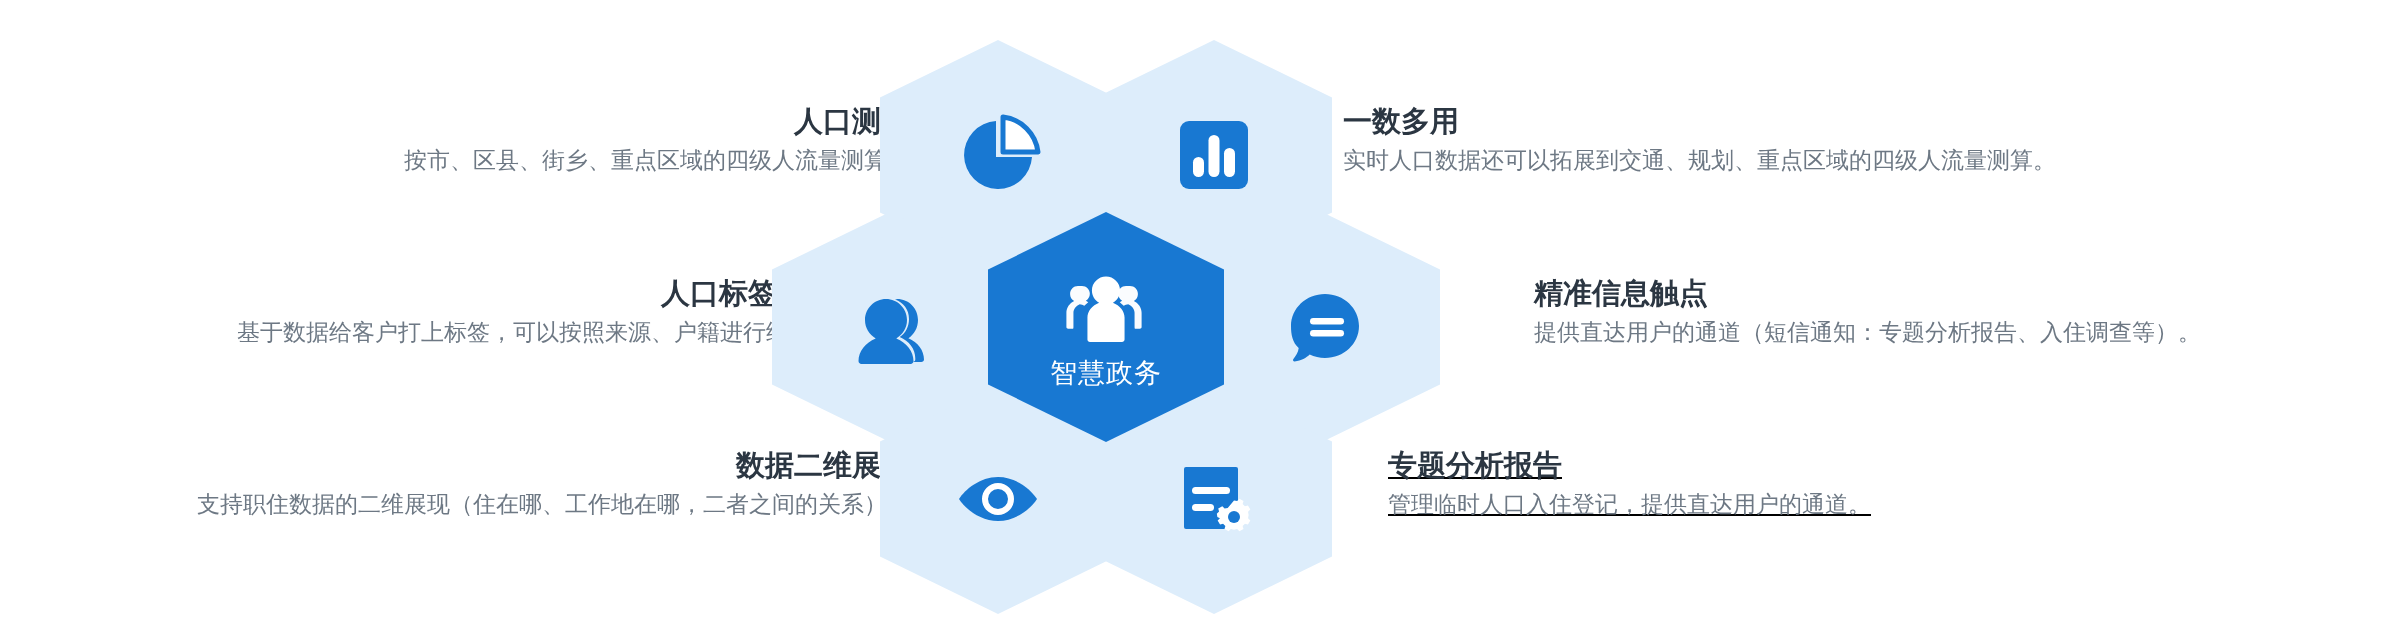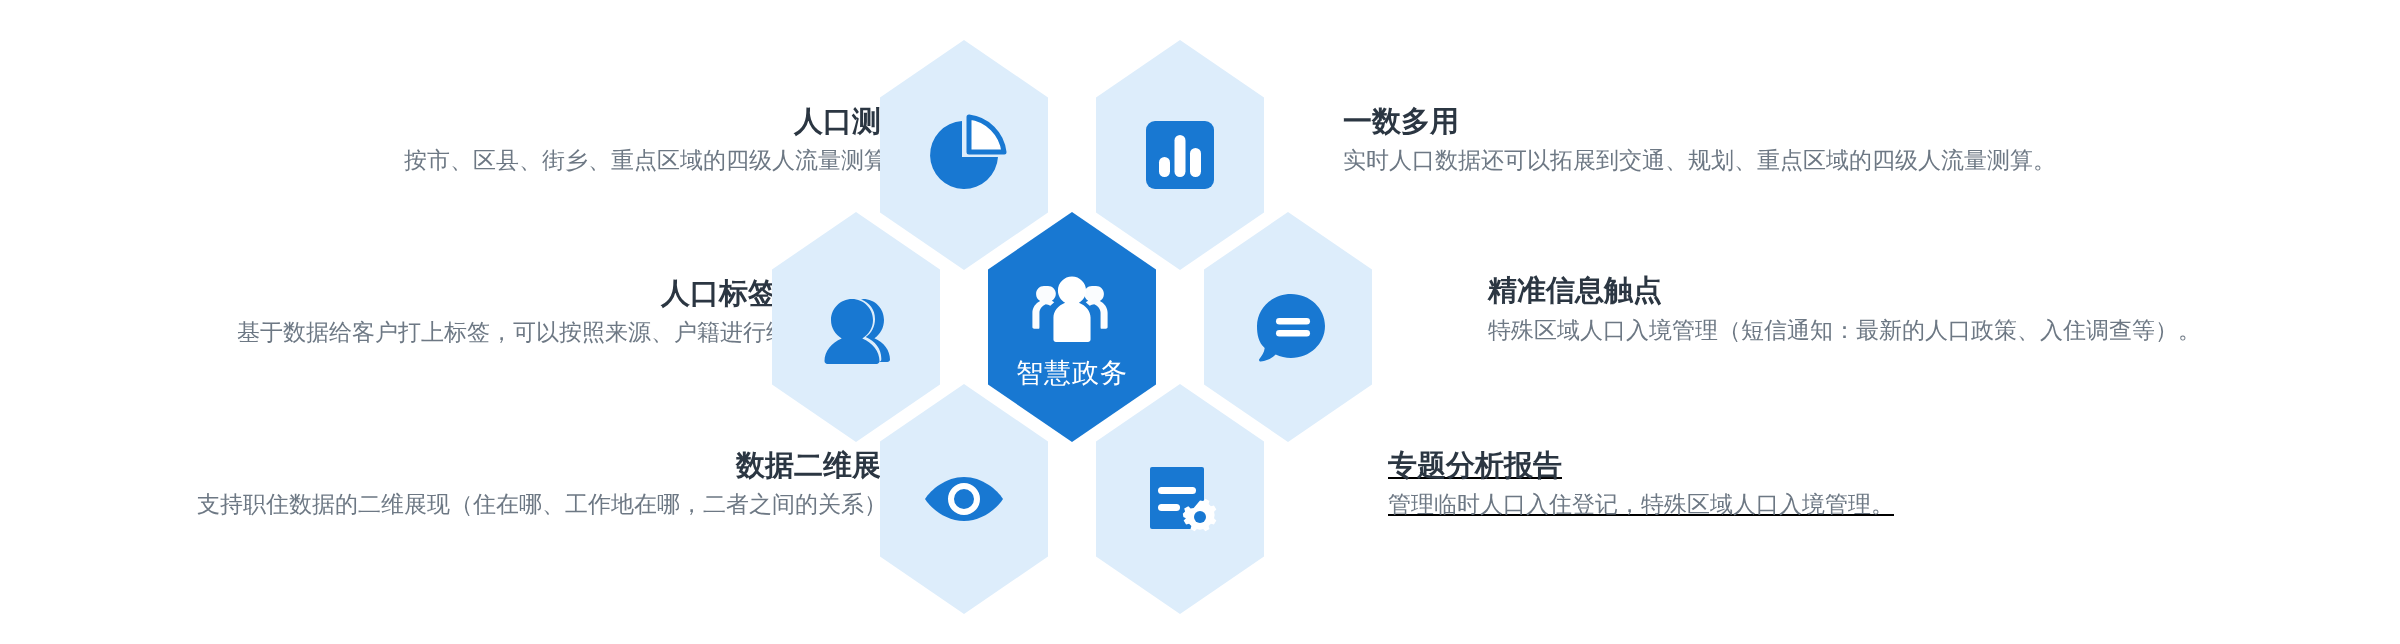--- a/index.html
+++ b/index.html
@@ -25,21 +25,21 @@
   .hex-grid {
     position: absolute;
     left: 880px;
     top: 22px;
     width: 640px;
     height: 600px;
   }
 
   .hex {
     position: absolute;
-    width: 168px;
+    width: 236px;
     height: 230px;
     clip-path: polygon(50% 0%, 100% 25%, 100% 75%, 50% 100%, 0% 75%, 0% 25%);
     background: #ddedfb;
     display: flex;
     align-items: center;
     justify-content: center;
     font-family: Liberation Serif, serif;
   }
 
   .hex.center {
@@ -101,21 +101,21 @@
   .txt.right  { text-align: left; }
   .txt.left   { text-align: right; }
 
   
   .tx-1 { right: 1490px; top: 103px; }
   .tx-2 { right: 1565px; top: 275px; }
   .tx-3 { right: 1490px; top: 447px; }
 
   
   .tx-4 { left: 1310px; top: 103px; margin-left: 33px; }
-  .tx-5 { left: 1488px; top: 275px; font-family: Liberation Mono, monospace; }
+  .tx-5 { left: 1534px; top: 275px; }
   .tx-6 { left: 1388px; top: 447px; text-decoration: underline; }
 </style>
 </head>
 <body>
 
 <div class="stage">
 
   <div class="txt left tx-1">
     <p class="t-title">人口测算</p>
     <p class="t-desc">按市、区县、街乡、重点区域的四级人流量测算。</p>
@@ -131,26 +131,26 @@
     <p class="t-desc">支持职住数据的二维展现（住在哪、工作地在哪，二者之间的关系）。</p>
   </div>
 
   <div class="txt right tx-4">
     <p class="t-title">一数多用</p>
     <p class="t-desc">实时人口数据还可以拓展到交通、规划、重点区域的四级人流量测算。</p>
   </div>
 
   <div class="txt right tx-5">
     <p class="t-title">精准信息触点</p>
-    <p class="t-desc">特殊区域人口入境管理（短信通知：最新的人口政策、入住调查等）。</p>
+    <p class="t-desc">提供直达用户的通道（短信通知：专题分析报告、入住调查等）。</p>
   </div>
 
   <div class="txt right tx-6">
     <p class="t-title">专题分析报告</p>
-    <p class="t-desc">管理临时人口入住登记，特殊区域人口入境管理。</p>
+    <p class="t-desc">管理临时人口入住登记，提供直达用户的通道。</p>
   </div>
 
   <div class="hex-grid">
 
     <div class="hex hex-tl">
       <svg class="hex-icon" viewBox="0 0 100 100">
         <path d="M48 16 A34 34 0 1 0 84 52 L48 52 Z" fill="#1878d2"></path>
         <path d="M55 12 A40 40 0 0 1 90 47 L55 47 Z" fill="#ffffff" stroke="#1878d2" stroke-width="5" stroke-linejoin="round"></path>
       </svg>
     </div>

